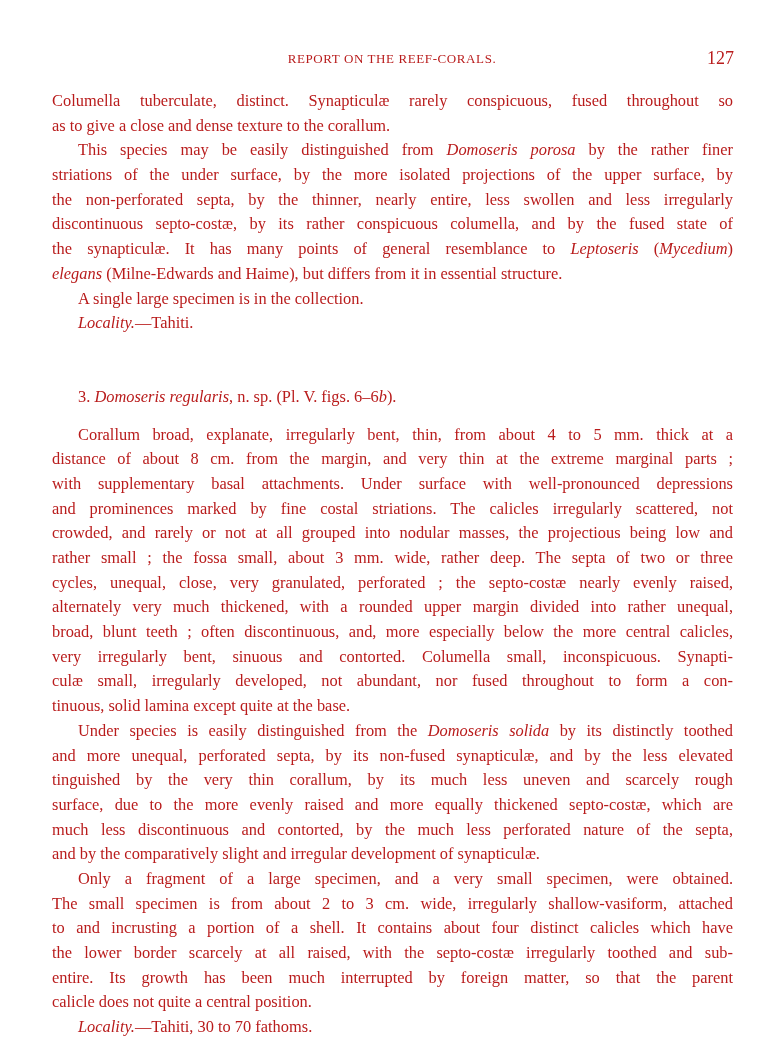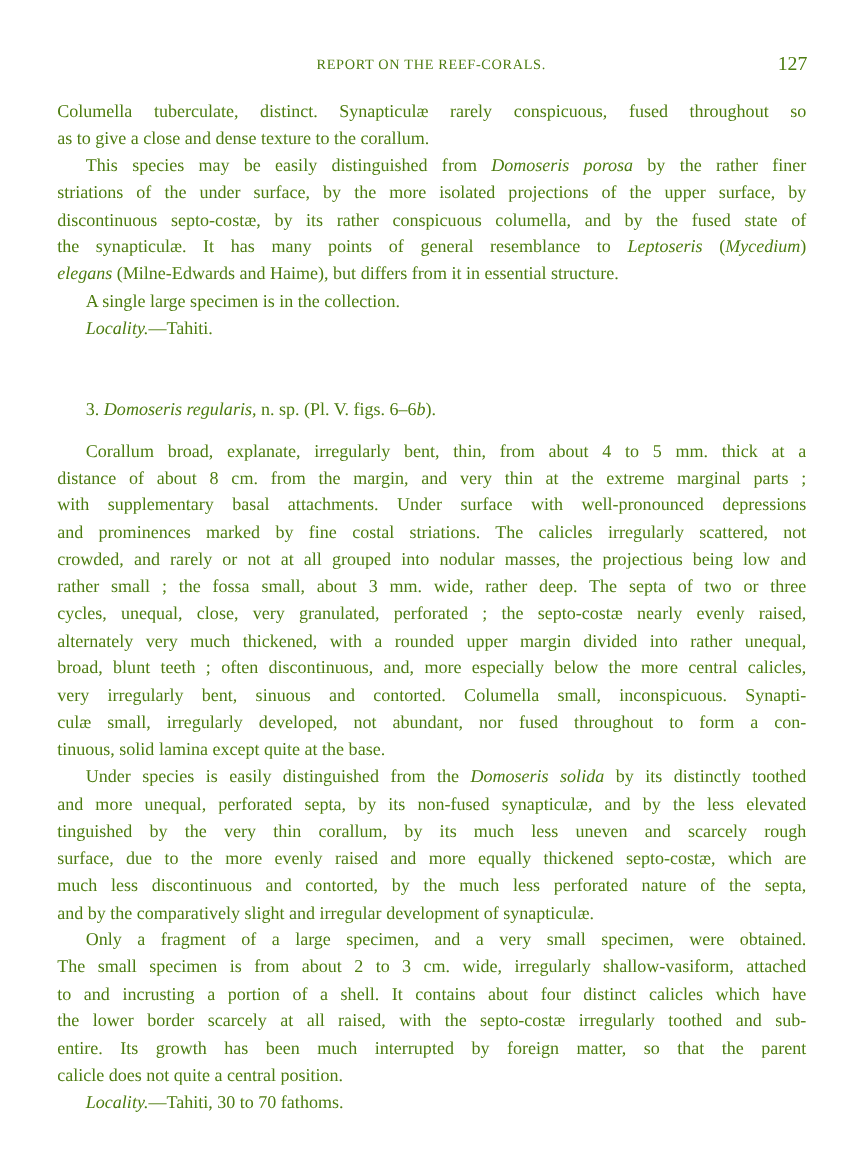--- a/index.html
+++ b/index.html
@@ -1,19 +1,19 @@
 <!DOCTYPE html>
 <html><head>
 <meta charset="utf-8">
 <style>
   html, body { margin: 0; padding: 0; background: #ffffff; }
   body { width: 776px; height: 1050px; position: relative; overflow: hidden; }
   .page {
     position: absolute; left: 0; top: 0; width: 776px; height: 1050px;
-    color: #4d7c0f;
+    color: #b91c1c;
     font-family: "Liberation Serif", "DejaVu Serif", serif;
   }
   .running-head {
     position: absolute; top: 48px; left: 52px; width: 680px; height: 22px;
   }
   .running-title {
     position: absolute; left: 0; right: 0; top: 3px; text-align: center;
     font-size: 13px; letter-spacing: 0.6px;
   }
   .page-number {
@@ -43,20 +43,21 @@
     <div class="page-number">127</div>
   </div>
 
   <div class="body-text">
 
     <span class="line">Columella tuberculate, distinct.  Synapticulæ rarely conspicuous, fused throughout so</span>
     <span class="line last">as to give a close and dense texture to the corallum.</span>
 
     <span class="line indent"><span>This species may be easily distinguished from </span><i>Domoseris porosa</i><span> by the rather finer</span></span>
     <span class="line">striations of the under surface, by the more isolated projections of the upper surface, by</span>
+    <span class="line">the non-perforated septa, by the thinner, nearly entire, less swollen and less irregularly</span>
     <span class="line">discontinuous septo-costæ, by its rather conspicuous columella, and by the fused state of</span>
     <span class="line"><span>the synapticulæ.  It has many points of general resemblance to </span><i>Leptoseris</i><span> (</span><i>Mycedium</i><span>)</span></span>
     <span class="line last"><i>elegans</i><span> (Milne-Edwards and Haime), but differs from it in essential structure.</span></span>
 
     <span class="line last indent">A single large specimen is in the collection.</span>
     <span class="line last indent"><i>Locality.</i><span>—Tahiti.</span></span>
 
     <div class="gap"></div>
 
     <span class="line last indent"><span>3.</span> <i>Domoseris regularis</i><span>, n. sp. (Pl. V. figs. 6–6</span><i>b</i><span>).</span></span>

